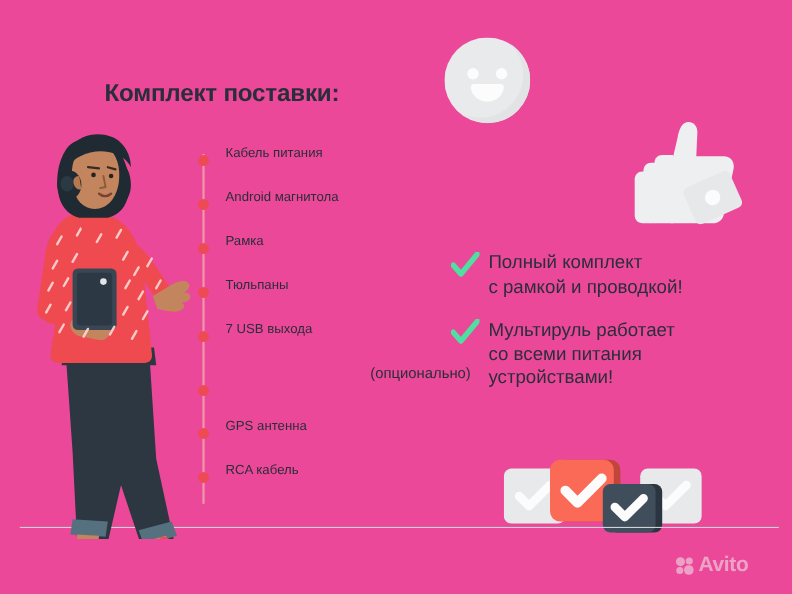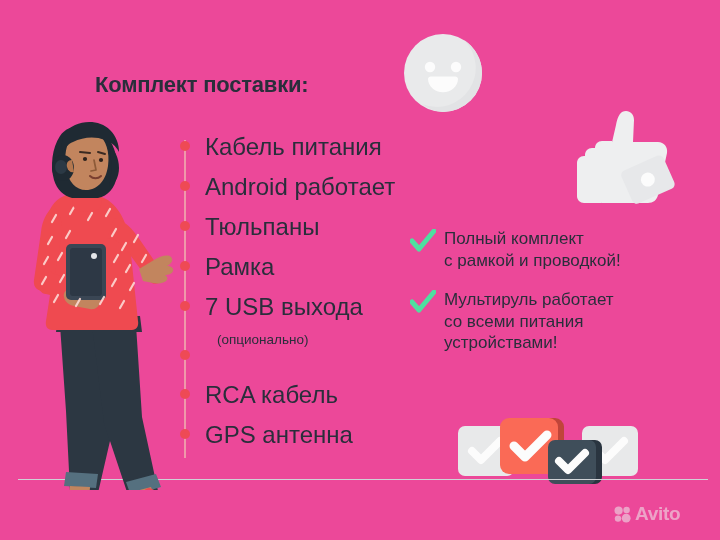--- a/index.html
+++ b/index.html
@@ -87,32 +87,33 @@
     position: absolute;
     left: 1.5px;
     top: 9px;
     width: 10px;
     height: 10px;
     border-radius: 50%;
     background: #ee4a55;
   }
   .kit-label {
     display: block;
-    font-size: 24px;
+    font-size: 12px;
     color: #2a2e3b;
     line-height: 1.22;
     white-space: nowrap;
   }
   .kit-sub {
     display: block;
     font-size: 13.5px;
     color: #2a2e3b;
     line-height: 1.2;
     padding-left: 12px;
     white-space: nowrap;
+    text-align: right;
   }
 
   
   #benefits {
     position: absolute;
     left: 410px;
     top: 228px;
     width: 290px;
   }
   .benefit {
@@ -295,45 +296,45 @@
 
   <div id="kit-list">
     <div id="kit-rail"></div>
 
     <div class="kit-item">
       <span class="kit-dot"></span>
       <span class="kit-label">Кабель питания</span>
     </div>
     <div class="kit-item">
       <span class="kit-dot"></span>
-      <span class="kit-label">Android работает</span>
+      <span class="kit-label">Android магнитола</span>
+    </div>
+    <div class="kit-item">
+      <span class="kit-dot"></span>
+      <span class="kit-label">Рамка</span>
     </div>
     <div class="kit-item">
       <span class="kit-dot"></span>
       <span class="kit-label">Тюльпаны</span>
-    </div>
-    <div class="kit-item">
-      <span class="kit-dot"></span>
-      <span class="kit-label">Рамка</span>
     </div>
     <div class="kit-item">
       <span class="kit-dot"></span>
       <span class="kit-label">7 USB выхода</span>
     </div>
     <div class="kit-item" style="min-height:48px;">
       <span class="kit-dot" style="top:18px;"></span>
       <span class="kit-sub">(опционально)</span>
     </div>
     <div class="kit-item">
       <span class="kit-dot"></span>
+      <span class="kit-label">GPS антенна</span>
+    </div>
+    <div class="kit-item">
+      <span class="kit-dot"></span>
       <span class="kit-label">RCA кабель</span>
-    </div>
-    <div class="kit-item">
-      <span class="kit-dot"></span>
-      <span class="kit-label">GPS антенна</span>
     </div>
   </div>
 
   <div id="benefits">
     <div class="benefit">
       <svg class="benefit-check" viewBox="0 0 26 24">
         <path d="M2 12 l7 8 l15 -18" stroke="#4fdfa0" stroke-width="5" fill="none" stroke-linecap="round" stroke-linejoin="round"></path>
       </svg>
       <span class="benefit-text">Полный комплект
 с рамкой и проводкой!</span>

